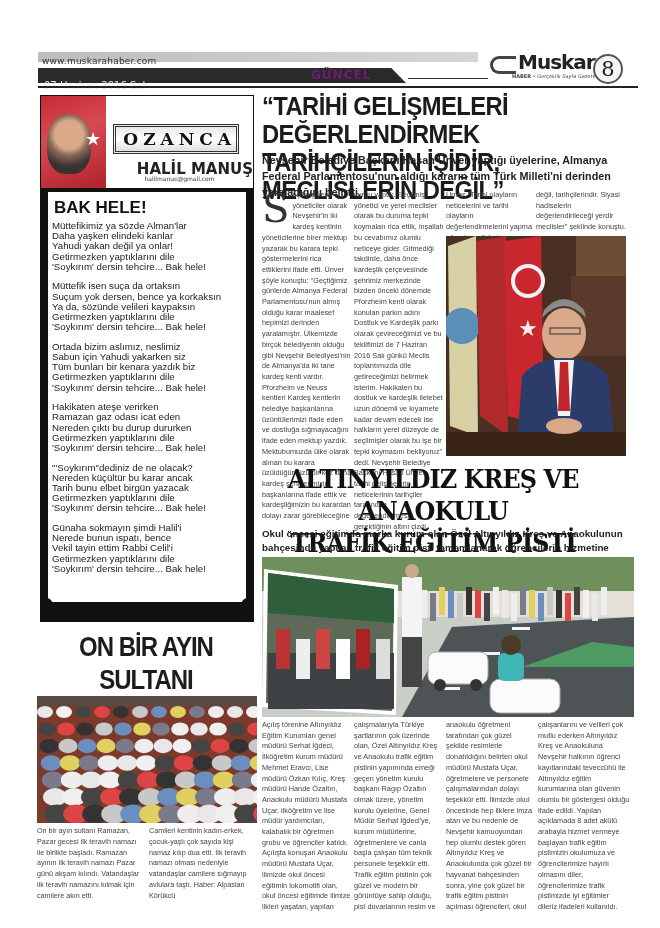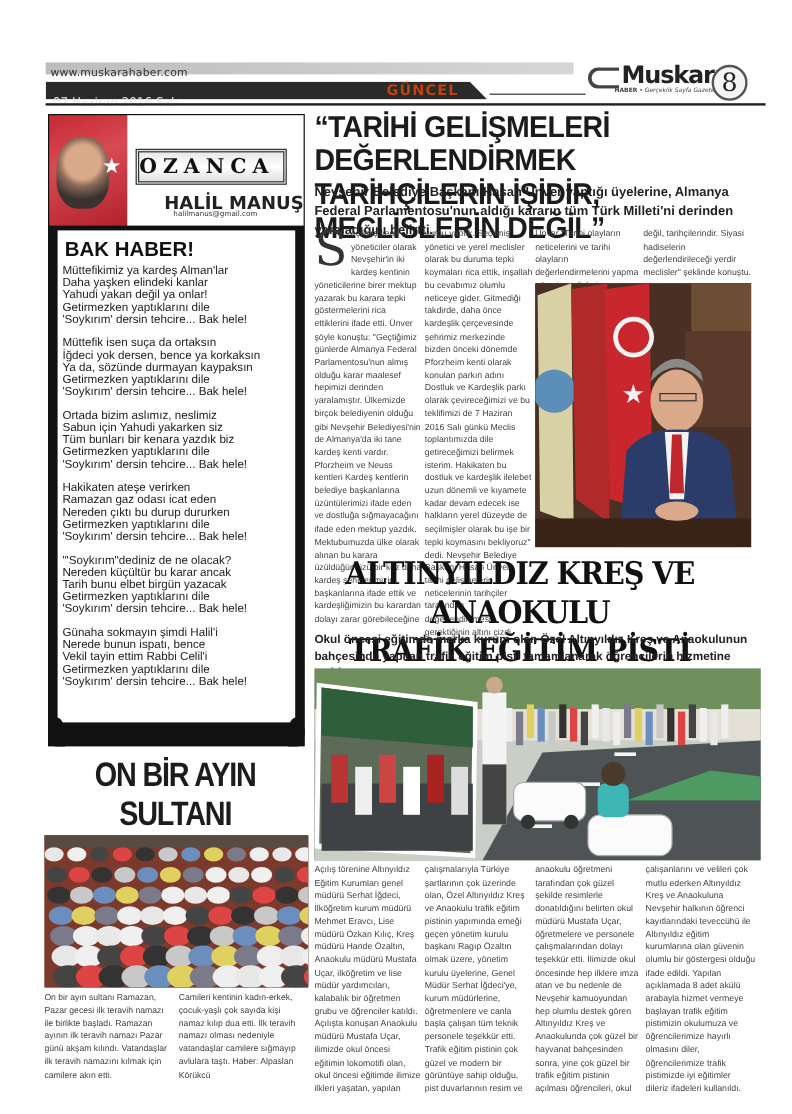--- a/index.html
+++ b/index.html
@@ -4,35 +4,35 @@
 <style>
 *{box-sizing:border-box;margin:0;padding:0}
 html,body{width:660px;height:928px;background:#fff;overflow:hidden}
 body{position:relative;font-family:"DejaVu Sans",sans-serif;color:#222}
 .abs{position:absolute}
 
 #hdr-top{left:38px;top:52px;width:440px;height:10px;background:linear-gradient(90deg,#bdbdbd,#d6d6d6)}
 #hdr-url{left:42px;top:56px;font-size:9px;color:#333;letter-spacing:.2px;font-family:"DejaVu Sans",sans-serif}
 #hdr-bar{left:38px;top:68px;width:368px;height:15px;background:#2a2a2a;clip-path:polygon(0 0,96% 0,100% 100%,0 100%)}
 #hdr-date{left:44px;top:80px;font-size:10px;color:#e8e8e8}
-#hdr-section{left:322px;top:68px;font-size:12px;font-weight:bold;color:#c2410c;letter-spacing:1px}
+#hdr-section{left:311px;top:68px;font-size:12px;font-weight:bold;color:#701a75;letter-spacing:1px}
 #hdr-line{left:38px;top:86px;width:600px;height:2px;background:#222}
 #hdr-line2{left:408px;top:78px;width:80px;height:1px;background:#333}
 #logo-word{left:518px;top:50px;font-family:"DejaVu Sans",sans-serif;font-weight:bold;font-size:20px;color:#222;letter-spacing:-1px}
 #logo-sub{left:512px;top:73px;font-size:5px;color:#444}
 #logo-swirl{left:490px;top:56px;width:26px;height:18px;border:3px solid #444;border-right:none;border-radius:14px 0 0 14px}
 #page-num{left:593px;top:54px;width:30px;height:30px;border:2px solid #555;border-radius:50%;font-family:"DejaVu Serif",serif;font-size:21px;text-align:center;line-height:26px;color:#222;background:#f4f4f4}
 
 #poem-frame{left:40px;top:95px;width:214px;height:527px;background:#111}
 #poem-inner{left:48px;top:192px;width:198px;height:410px;background:#fff}
 #poem-photo{left:41px;top:96px;width:65px;height:92px;background:linear-gradient(160deg,#c52a35 0%,#d84a52 40%,#b2222e 100%)}
 #poem-photo .face{position:absolute;left:6px;top:18px;width:44px;height:60px;border-radius:45% 45% 40% 40%;background:radial-gradient(circle at 50% 35%,#d9a98a 0 32%,#8a6a58 45%,#3a3230 70%)}
 #poem-photo .star{position:absolute;left:44px;top:32px;color:#fff;font-size:18px}
 #poem-head{left:106px;top:96px;width:147px;height:92px;background:#fff}
-#ozanca{left:113px;top:124px;width:126px;height:30px;border:3px double #333;background:linear-gradient(#e8e8e8,#fff,#e0e0e0);font-family:"DejaVu Serif",serif;font-weight:bold;font-size:17px;letter-spacing:5px;text-align:left;line-height:24px;color:#111}
+#ozanca{left:113px;top:124px;width:126px;height:30px;border:3px double #333;background:linear-gradient(#e8e8e8,#fff,#e0e0e0);font-family:"DejaVu Serif",serif;font-weight:bold;font-size:17px;letter-spacing:5px;text-align:right;line-height:24px;color:#111}
 #author{left:106px;top:160px;width:147px;text-align:right;font-size:15px;font-weight:bold;color:#222}
 #author-email{left:106px;top:175px;width:147px;text-align:center;font-size:6px;color:#333}
 #poem-title{left:54px;top:198px;font-size:17px;font-weight:bold;color:#111;font-family:"Liberation Sans",sans-serif}
 #poem-body{left:52px;top:221px;width:198px;font-size:9.7px;line-height:10.2px;color:#222;font-family:"Liberation Sans",sans-serif}
 #poem-body .stanza{margin-bottom:9.4px}
 .orn{width:14px;height:24px;background:#111;border-radius:50% 50% 0 50%}
 
 #ram-title{left:34px;top:630px;width:224px;text-align:center;font-family:"Liberation Sans",sans-serif;font-weight:bold;font-size:24px;line-height:28px;color:#1c1c1c;letter-spacing:-1px;transform:scaleY(1.18);transform-origin:top}
 #ram-photo{left:37px;top:696px;width:220px;height:127px;overflow:hidden;background:#6a3a2a}
 .ram-text{font-size:7.2px;line-height:10.8px;color:#444;font-family:"Liberation Sans",sans-serif}
@@ -65,33 +65,33 @@
 <div class="abs" id="poem-frame"></div>
 <div class="abs" id="poem-photo">
     <div class="face"></div>
     <span class="star">★</span>
   </div>
 <div class="abs" id="poem-head"></div>
 <div class="abs" id="ozanca">OZANCA</div>
 <div class="abs" id="author">HALİL MANUŞ</div>
 <div class="abs" id="author-email">halilmanus@gmail.com</div>
 <div class="abs" id="poem-inner"></div>
-<div class="abs" id="poem-title">BAK HABER!</div>
+<div class="abs" id="poem-title">BAK HELE!</div>
 <div class="abs" id="poem-body">
     <div class="stanza">
-      <div>Müttefikimiz ya kardeş Alman'lar</div>
+      <div>Müttefikimiz ya sözde Alman'lar</div>
       <div>Daha yaşken elindeki kanlar</div>
       <div>Yahudi yakan değil ya onlar!</div>
       <div>Getirmezken yaptıklarını dile</div>
       <div>'Soykırım' dersin tehcire... Bak hele!</div>
     </div>
     <div class="stanza">
       <div>Müttefik isen suça da ortaksın</div>
-      <div>İğdeci yok dersen, bence ya korkaksın</div>
-      <div>Ya da, sözünde durmayan kaypaksın</div>
+      <div>Suçum yok dersen, bence ya korkaksın</div>
+      <div>Ya da, sözünde velileri kaypaksın</div>
       <div>Getirmezken yaptıklarını dile</div>
       <div>'Soykırım' dersin tehcire... Bak hele!</div>
     </div>
     <div class="stanza">
       <div>Ortada bizim aslımız, neslimiz</div>
       <div>Sabun için Yahudi yakarken siz</div>
       <div>Tüm bunları bir kenara yazdık biz</div>
       <div>Getirmezken yaptıklarını dile</div>
       <div>'Soykırım' dersin tehcire... Bak hele!</div>
     </div>

